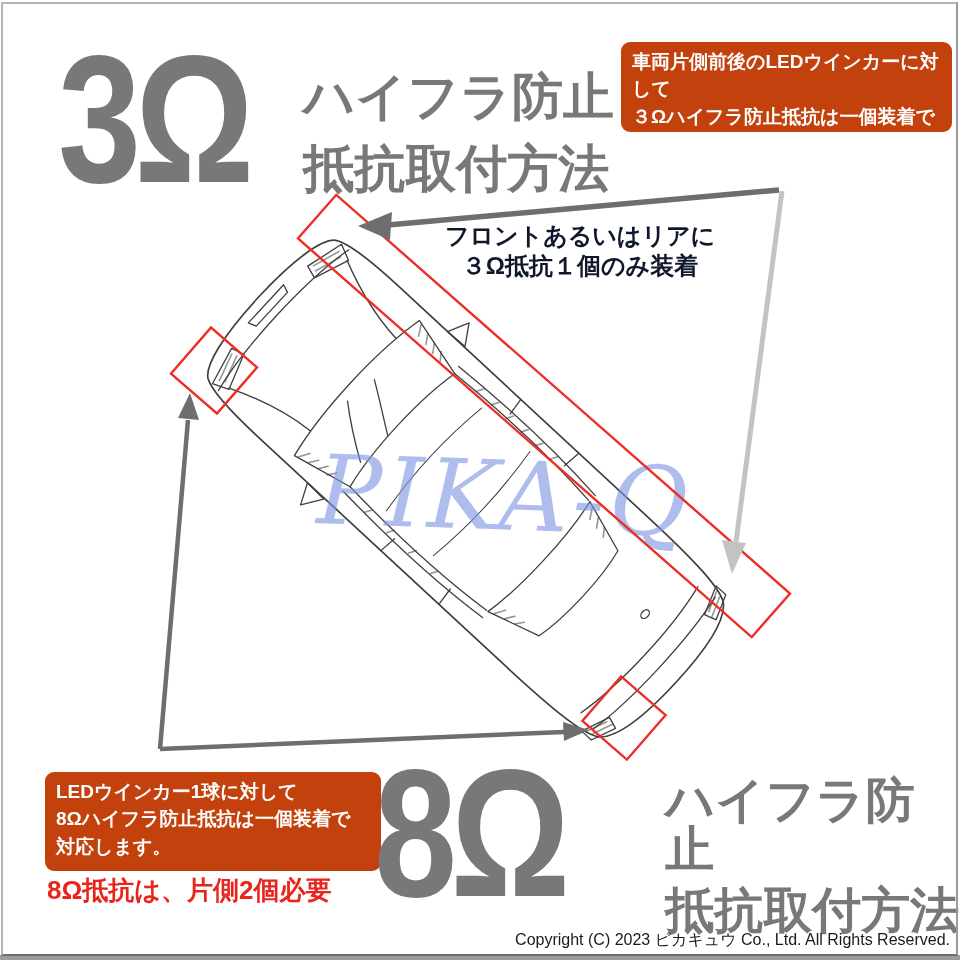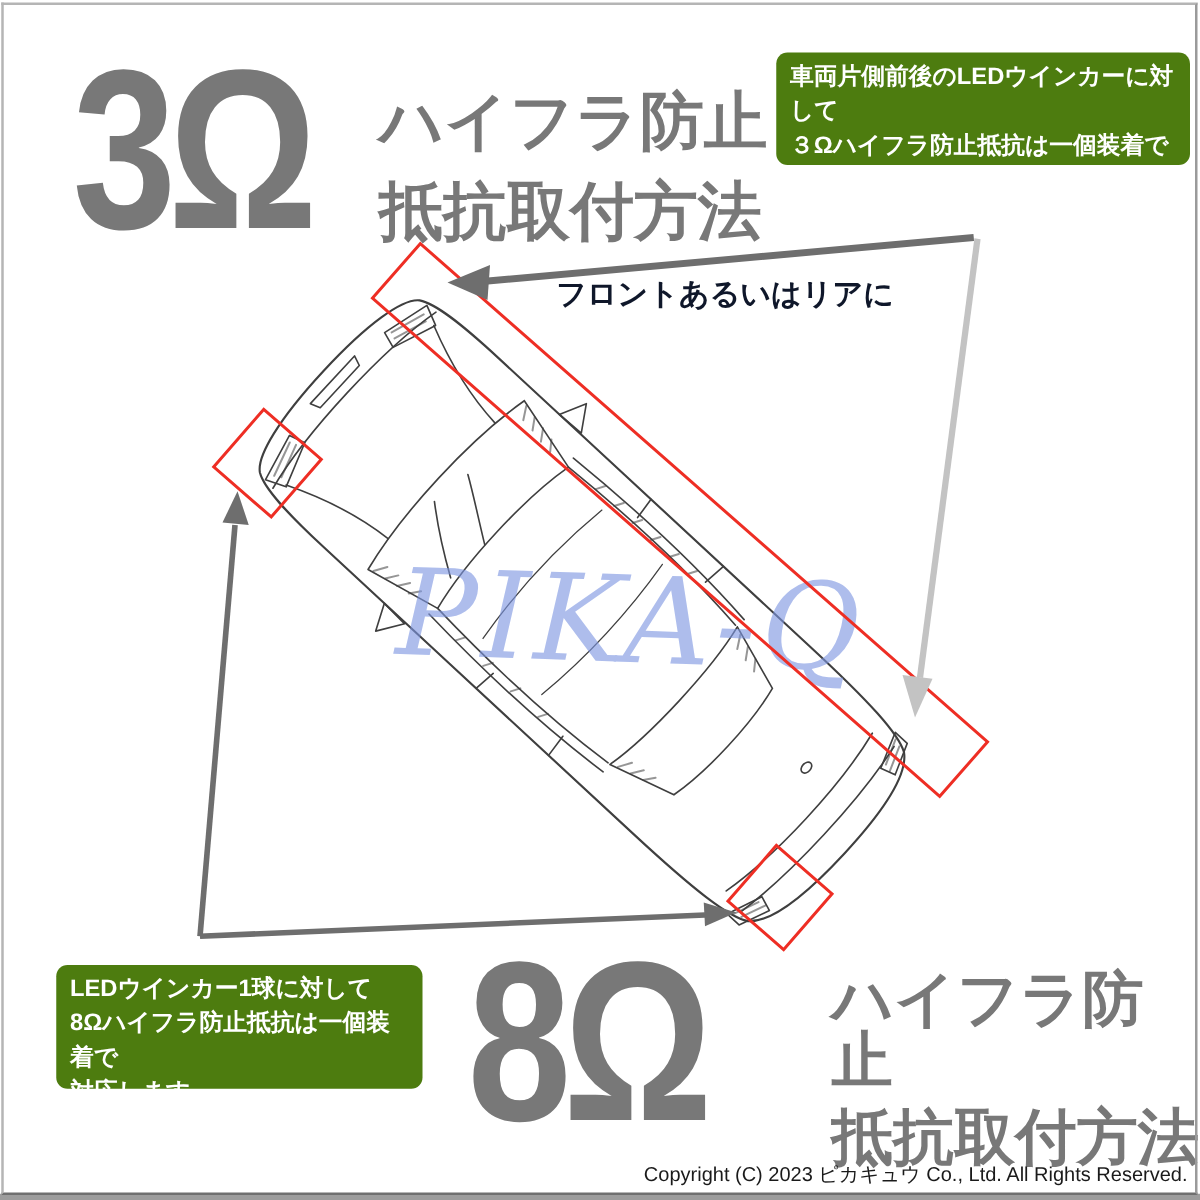--- a/index.html
+++ b/index.html
@@ -26,25 +26,25 @@
   .ohm-sub { font-weight:bold; font-size:51px; line-height:1; }
   .ohm-sub .l1 { margin-bottom:21px; }
   #title-3 { left:58px; top:30px;align-items:flex-end; }
   #title-3 .ohm-sub { margin-left:14px; margin-top:25px; }
   #title-8 { left:374px; top:744px;gap:44px; }
   #title-8 .ohm-sub { margin-left:16px; margin-top:32px; font-size:49px; }
   #title-8 .ohm-sub .l1 { margin-bottom:12px; }
 
   
   .note-box {
-    position:absolute; background:#4d7c0f; color:#ffffff; border-radius:9px;
+    position:absolute; background:#c2410c; color:#ffffff; border-radius:9px;
     font-size:19px; line-height:27.4px; font-weight:600; padding:6px 11px; z-index:10;
   }
   #note-3 { left:621px; top:42px; width:331px; height:90px; }
-  #note-8 { left:45px;  top:772px; width:293px; height:99px; }
+  #note-8 { left:45px;  top:772px; width:336px; height:99px; }
 
   .red-head { position:absolute; color:#e8251c; font-weight:bold; z-index:10; white-space:nowrap; }
   #red-3 { left:621px; top:131px; width:335px; font-size:24px; text-align:center; }
   #red-8 { left:47px;  top:873px; font-size:26px; }
 
   .red-caption { position:absolute; color:#0f172a; font-weight:bold; text-align:center; z-index:10; }
   #cap-3 { left:420px; top:221px; width:320px; font-size:24px; line-height:30px; }
   #cap-8 { left:150px; top:633px; width:320px; font-size:23px; line-height:26.5px; }
 
   #copyright {
@@ -148,30 +148,32 @@
   </div>
 
   <div class="note-box" id="note-3">
     <div>車両片側前後のLEDウインカーに対して</div>
     <div>３Ωハイフラ防止抵抗は一個装着で</div>
     <div>対応します。</div>
   </div>
 
   <div class="red-caption" id="cap-3">
     <div>フロントあるいはリアに</div>
+    <div>３Ω抵抗１個のみ装着</div>
   </div>
 
   <div class="red-caption" id="cap-8">
   </div>
 
   <div class="note-box" id="note-8">
     <div>LEDウインカー1球に対して</div>
     <div>8Ωハイフラ防止抵抗は一個装着で</div>
     <div>対応します。</div>
   </div>
+  <div class="red-head" id="red-8">8Ω抵抗は、片側2個必要</div>
 
   <div class="ohm-title" id="title-8">
     <span class="ohm-big">8Ω</span>
     <span class="ohm-sub">
       <div class="l1">ハイフラ防止</div>
       <div class="l2">抵抗取付方法</div>
     </span>
   </div>
 
   <div id="copyright">Copyright (C) 2023 ピカキュウ Co., Ltd. All Rights Reserved.</div>

